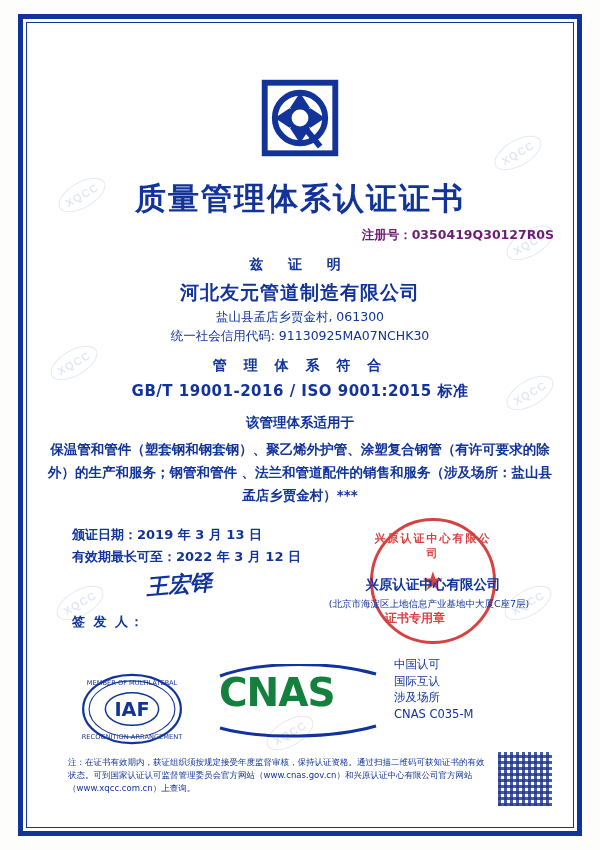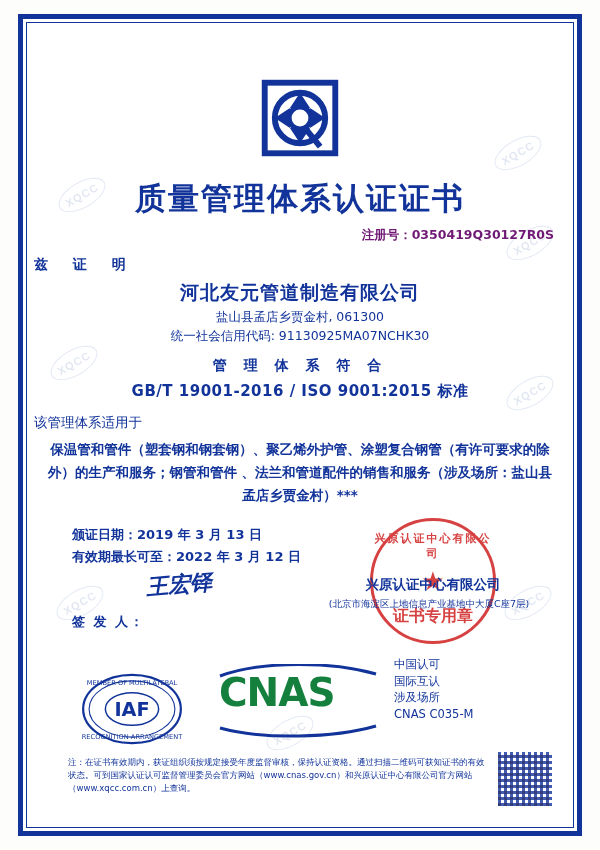--- a/index.html
+++ b/index.html
@@ -91,21 +91,21 @@
     font-size: 12.5px;
     color: #701a75;
     font-weight: bold;
     font-family: "DejaVu Sans", sans-serif;
     text-align: right;
   }
   .cert-word {
     position: absolute;
     left: 0; right: 0;
     top: 226px;
-    text-align: left;
+    text-align: center;
     font-size: 14px;
     font-weight: bold;
     color: #12349a;
     letter-spacing: 10px;
     font-family: "DejaVu Sans", sans-serif;
   }
   .company {
     position: absolute;
     left: 0; right: 0;
     top: 250px;
@@ -153,22 +153,23 @@
     font-size: 15px;
     font-weight: bold;
     color: #12349a;
     letter-spacing: .5px;
     font-family: "DejaVu Sans", sans-serif;
   }
   .scope-head {
     position: absolute;
     left: 0; right: 0;
     top: 384px;
+    text-align: center;
     font-size: 13.5px;
-    font-weight: normal;
+    font-weight: bold;
     color: #12349a;
     font-family: "DejaVu Sans", sans-serif;
   }
   .scope-body {
     position: absolute;
     left: 10px; right: 10px;
     top: 408px;
     text-align: center;
     font-size: 13.5px;
     font-weight: bold;
@@ -242,25 +243,25 @@
     top: 10px;
     text-align: center;
     color: #d02020;
     font-size: 11px;
     font-weight: bold;
     letter-spacing: 2px;
     font-family: "DejaVu Sans", sans-serif;
   }
   .stamp-arc-bottom {
     position: absolute;
-    left: 0; right: 0;
+    left: 12px; right: 0;
     bottom: 14px;
-    text-align: center;
+    text-align: left;
     color: #d02020;
-    font-size: 16px;
+    font-size: 12px;
     font-weight: bold;
     font-family: "DejaVu Sans", sans-serif;
   }
   .cert-body {
     position: absolute;
     right: 18px;
     top: 546px;
     width: 230px;
     text-align: center;
     font-size: 13.5px;

